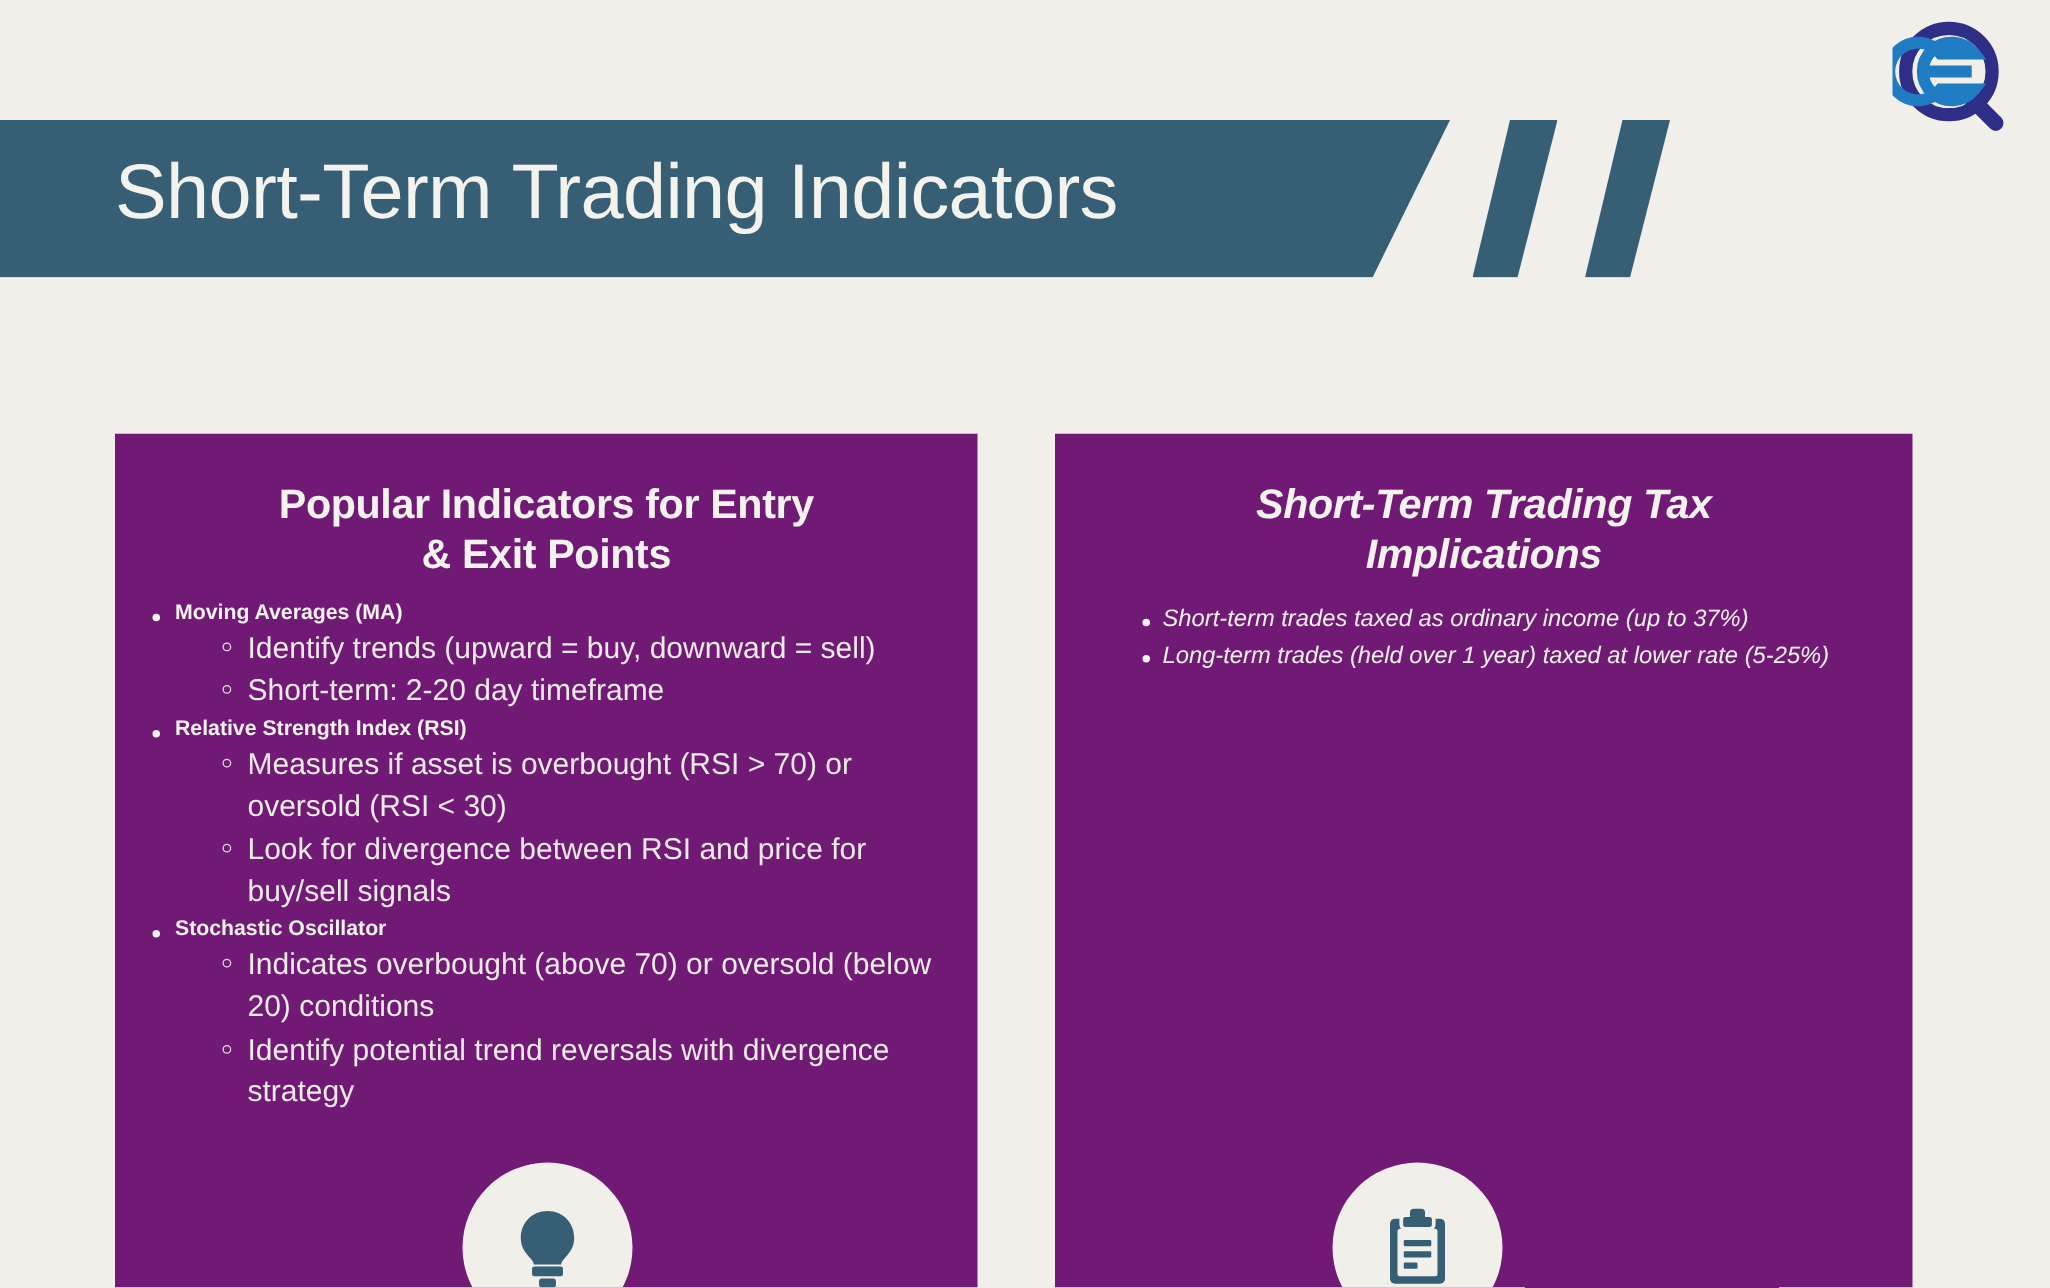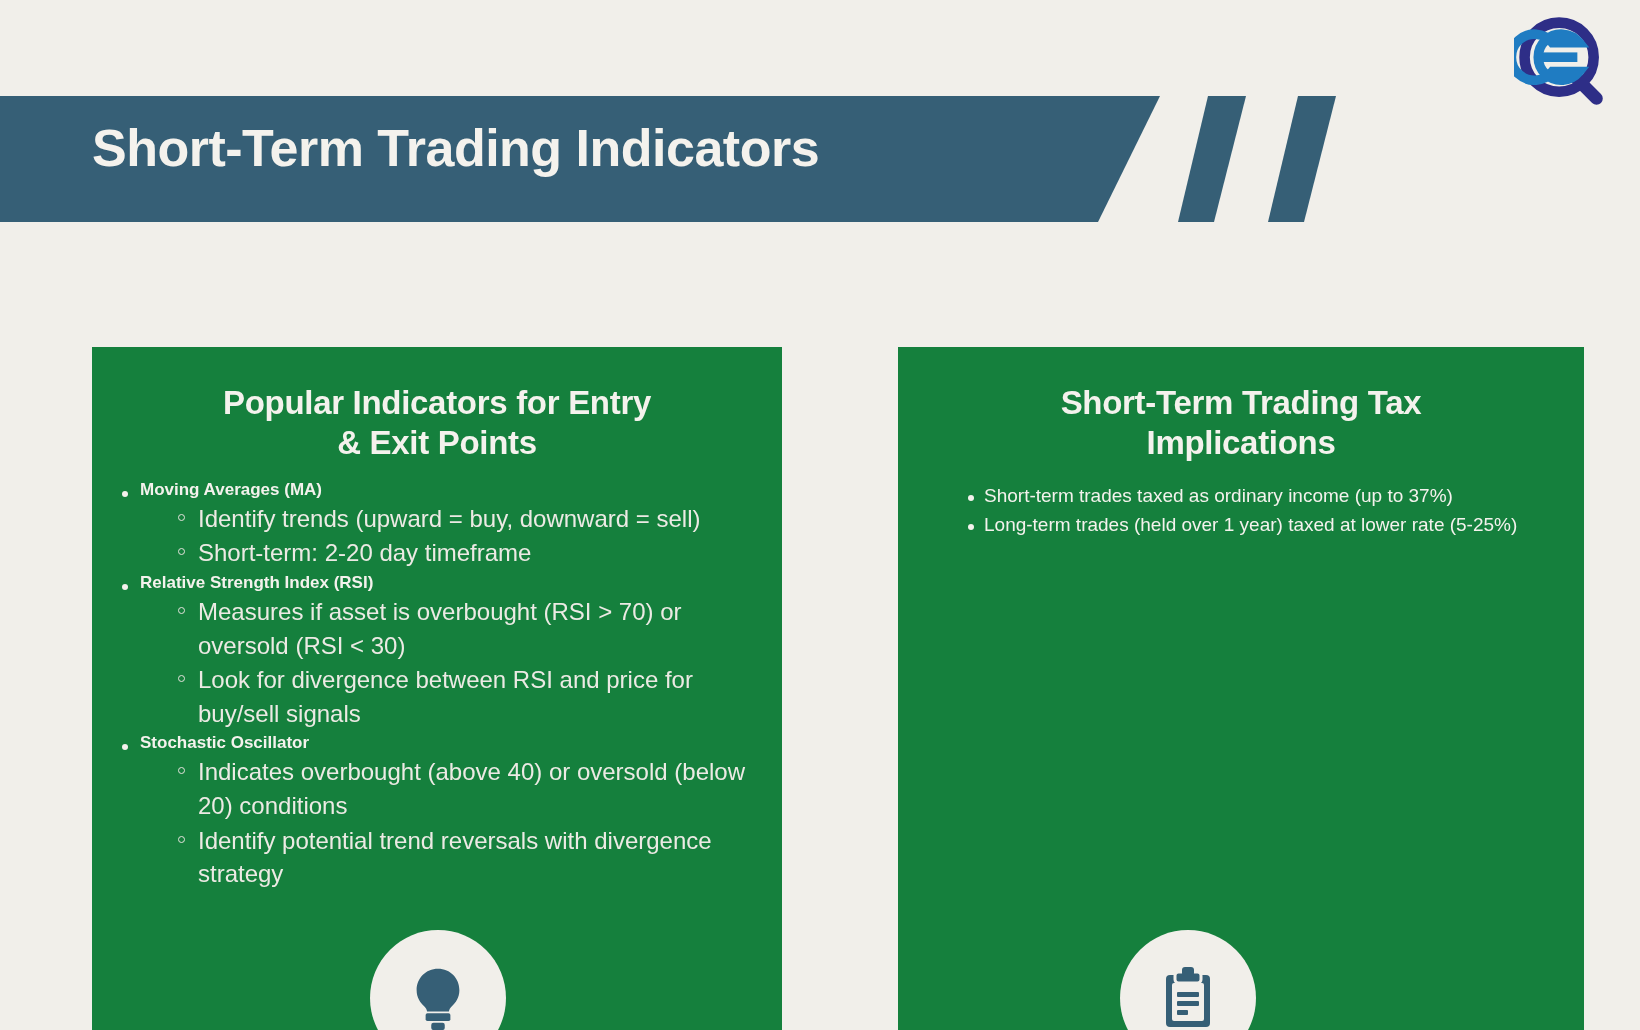--- a/index.html
+++ b/index.html
@@ -24,22 +24,22 @@
     height: 126px;
     background: #365f76;
     
     clip-path: polygon(0 0, 100% 0, calc(100% - 62px) 100%, 0 100%);
     z-index: 2;
   }
   .page-title {
     position: absolute;
     left: 92px;
     top: 118px;
-    font-size: 52px;
-    font-weight: bold;
+    font-size: 62px;
+    font-weight: normal;
     color: #f4f2ed;
     letter-spacing: -0.5px;
     z-index: 3;
     white-space: nowrap;
   }
   .stripe {
     position: absolute;
     top: 96px;
     height: 126px;
     width: 68px;
@@ -61,34 +61,35 @@
     right: 30px;
     top: 14px;
     width: 96px;
     height: 96px;
     z-index: 5;
   }
 
   
   .card {
     position: absolute;
-    background: #15803d;
+    background: #701a75;
     overflow: hidden;
   }
   .card-left {
     left: 92px;
     top: 347px;
     width: 690px;
     height: 683px;
   }
   .card-right {
-    left: 898px;
+    left: 844px;
     top: 347px;
     width: 686px;
     height: 683px;
+    font-style: italic;
   }
   .card-title {
     color: #f4f2ed;
     font-weight: bold;
     font-size: 33px;
     text-align: center;
     line-height: 1.22;
     padding: 36px 48px 0 48px;
     letter-spacing: -0.3px;
   }
@@ -210,21 +211,21 @@
     <li>
       <span class="txt bold">Relative Strength Index (RSI)</span>
       <ul class="lvl2">
         <li>Measures if asset is overbought (RSI &gt; 70) or oversold (RSI &lt; 30)</li>
         <li>Look for divergence between RSI and price for buy/sell signals</li>
       </ul>
     </li>
     <li>
       <span class="txt bold">Stochastic Oscillator</span>
       <ul class="lvl2">
-        <li>Indicates overbought (above 40) or oversold (below 20) conditions</li>
+        <li>Indicates overbought (above 70) or oversold (below 20) conditions</li>
         <li>Identify potential trend reversals with divergence strategy</li>
       </ul>
     </li>
   </ul>
 
   <div class="icon-badge badge-left">
     <svg width="72" height="72" viewBox="0 0 64 64" aria-hidden="true">
       <path d="M32 6 C21 6 13 14.5 13 25 c0 7 3.5 11 6.5 14.2 1.8 1.9 2.6 3.3 2.8 4.8 h19.4 c0.2-1.5 1-2.9 2.8-4.8 C47.5 36 51 32 51 25 51 14.5 43 6 32 6 Z" fill="#365f76"></path>
       <rect x="21" y="45.5" width="22" height="7" rx="1.6" fill="#365f76"></rect>
       <rect x="26" y="54" width="12" height="6.5" rx="2" fill="#365f76"></rect>

